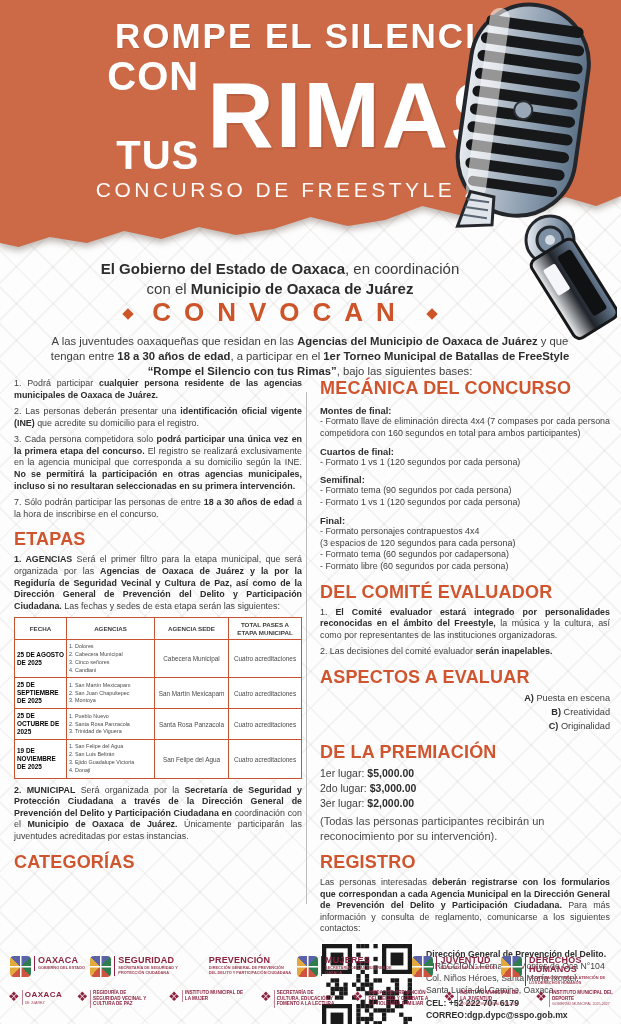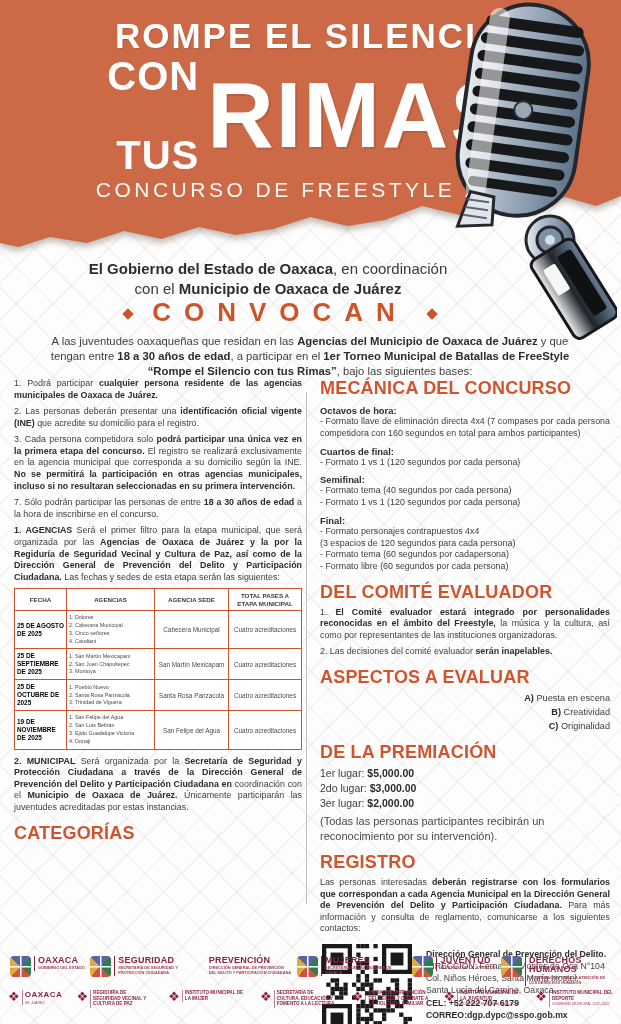--- a/index.html
+++ b/index.html
@@ -19,21 +19,21 @@
   }
   .hdr-inner{ width:460px; margin:0 auto; padding-top:16px; }
   .t1{ font-size:35px; font-weight:bold; letter-spacing:2px; text-shadow:1px 1px 0 rgba(0,0,0,.12); }
   .t2row{ display:flex; justify-content:center; align-items:center; margin-top:2px; }
   .contus{ display:flex; flex-direction:column; align-items:flex-end; margin-right:8px;gap:42px; }
   .contus div{ font-size:40px; font-weight:bold; line-height:.92; letter-spacing:1px; }
   .rimas{ font-size:92px; font-weight:bold; line-height:.95; letter-spacing:2px; text-shadow:2px 2px 0 rgba(0,0,0,.10); }
   .hdr-sub{ margin-top:4px; font-size:21px; font-weight:400; letter-spacing:3.5px; opacity:.96; }
   .mic{ position:absolute; top:2px; right:4px; z-index:5; }
   
-  .coord{ position:absolute; top:259px; left:48px; width:440px; text-align:center; font-size:15px; color:#3a3a3a; line-height:1.3; z-index:3; }
+  .coord{ position:absolute; top:259px; left:60px; width:440px; text-align:center; font-size:15px; color:#3a3a3a; line-height:1.3; z-index:3; }
   .convocan{ position:absolute; top:297px; left:0; width:560px; text-align:center; color:#cd5428; z-index:3; }
   .convocan .cv{ font-size:26px; font-weight:bold; letter-spacing:13px; vertical-align:middle; }
   .convocan .dia{ font-size:15px; vertical-align:middle; margin:0 14px; }
   .intro{ position:absolute; top:334px; left:48px; width:524px; text-align:center; font-size:11.3px; color:#3e3e3e; line-height:1.33; z-index:3; }
   
   .divider{ position:absolute; top:392px; left:306px; width:1px; height:512px; background:#bdbdbd; }
   .col{ position:absolute; top:378px; }
   .colL{ left:14px; width:288px; }
   .colR{ left:320px; width:290px; }
   h2{ color:#d0552e; font-size:18px; font-weight:bold; letter-spacing:.2px; margin:9px 0 4px; }
@@ -161,20 +161,21 @@
   <p class="intro"><span>A las juventudes oaxaqueñas que residan en las </span><span class="b">Agencias del Municipio de Oaxaca de Juárez</span><span> y que tengan entre </span><span class="b">18 a 30 años de edad</span><span>, a participar en el </span><span class="b">1er Torneo Municipal de Batallas de FreeStyle “Rompe el Silencio con tus Rimas”</span><span>, bajo las siguientes bases:</span></p>
 
   <div class="divider"></div>
 
   <div class="col colL">
     <p class="body"><span>1. Podrá participar </span><span class="b">cualquier persona residente de las agencias municipales de Oaxaca de Juárez.</span></p>
     <p class="body"><span>2. Las personas deberán presentar una </span><span class="b">identificación oficial vigente (INE)</span><span> que acredite su domicilio para el registro.</span></p>
     <p class="body"><span>3. Cada persona competidora solo </span><span class="b">podrá participar una única vez en la primera etapa del concurso.</span><span> El registro se realizará exclusivamente en la agencia municipal que corresponda a su domicilio según la INE. </span><span class="b">No se permitirá la participación en otras agencias municipales, incluso si no resultaran seleccionadas en su primera intervención.</span></p>
     <p class="body"><span>7. Sólo podrán participar las personas de entre </span><span class="b">18 a 30 años de edad</span><span> a la hora de inscribirse en el concurso.</span></p>
 
+    <h2>ETAPAS</h2>
     <p class="body"><span class="b">1. AGENCIAS</span><span>  Será el primer filtro para la etapa municipal, que será organizada por las </span><span class="b">Agencias de Oaxaca de Juárez y la por la Regiduría de Seguridad Vecinal y Cultura de Paz, así como de la Dirección General de Prevención del Delito y Participación Ciudadana.</span><span> Las fechas y sedes de esta etapa serán las siguientes:</span></p>
 
     <table class="etapas">
       <tbody>
           <tr>
         <th>FECHA</th>
         <th>AGENCIAS</th>
         <th>AGENCIA SEDE</th>
         <th>TOTAL PASES A ETAPA MUNICIPAL</th>
       </tr>
@@ -223,31 +224,31 @@
     </tbody>
       </table>
 
     <p class="body"><span class="b">2. MUNICIPAL</span><span> Será organizada por la </span><span class="b">Secretaría de Seguridad y Protección Ciudadana a través de la Dirección General de Prevención del Delito y Participación Ciudadana en</span><span> coordinación con el </span><span class="b">Municipio de Oaxaca de Juárez.</span><span> Únicamente participarán las juventudes acreditadas por estas instancias.</span></p>
 
     <h2>CATEGORÍAS</h2>
   </div>
 
   <div class="col colR">
     <h2>MECÁNICA DEL CONCURSO</h2>
-    <p class="ghead">Octavos de hora:</p>
+    <p class="ghead">Montes de final:</p>
     <div class="glines">
         <div>- Formato llave de eliminación directa 4x4 (7 compases por cada persona competidora con 160 segundos en total para ambos participantes)</div>
       </div>
     <p class="ghead">Cuartos de final:</p>
     <div class="glines">
         <div>- Formato 1 vs 1 (120 segundos por cada persona)</div>
       </div>
     <p class="ghead">Semifinal:</p>
     <div class="glines">
-        <div>- Formato tema (40 segundos por cada persona)</div>
+        <div>- Formato tema (90 segundos por cada persona)</div>
         <div>- Formato 1 vs 1 (120 segundos por cada persona)</div>
       </div>
     <p class="ghead">Final:</p>
     <div class="glines">
         <div>- Formato personajes contrapuestos 4x4</div>
         <div>(3 espacios de 120 segundos para cada persona)</div>
         <div>- Formato tema (60 segundos por cadapersona)</div>
         <div>- Formato libre (60 segundos por cada persona)</div>
       </div>
 

